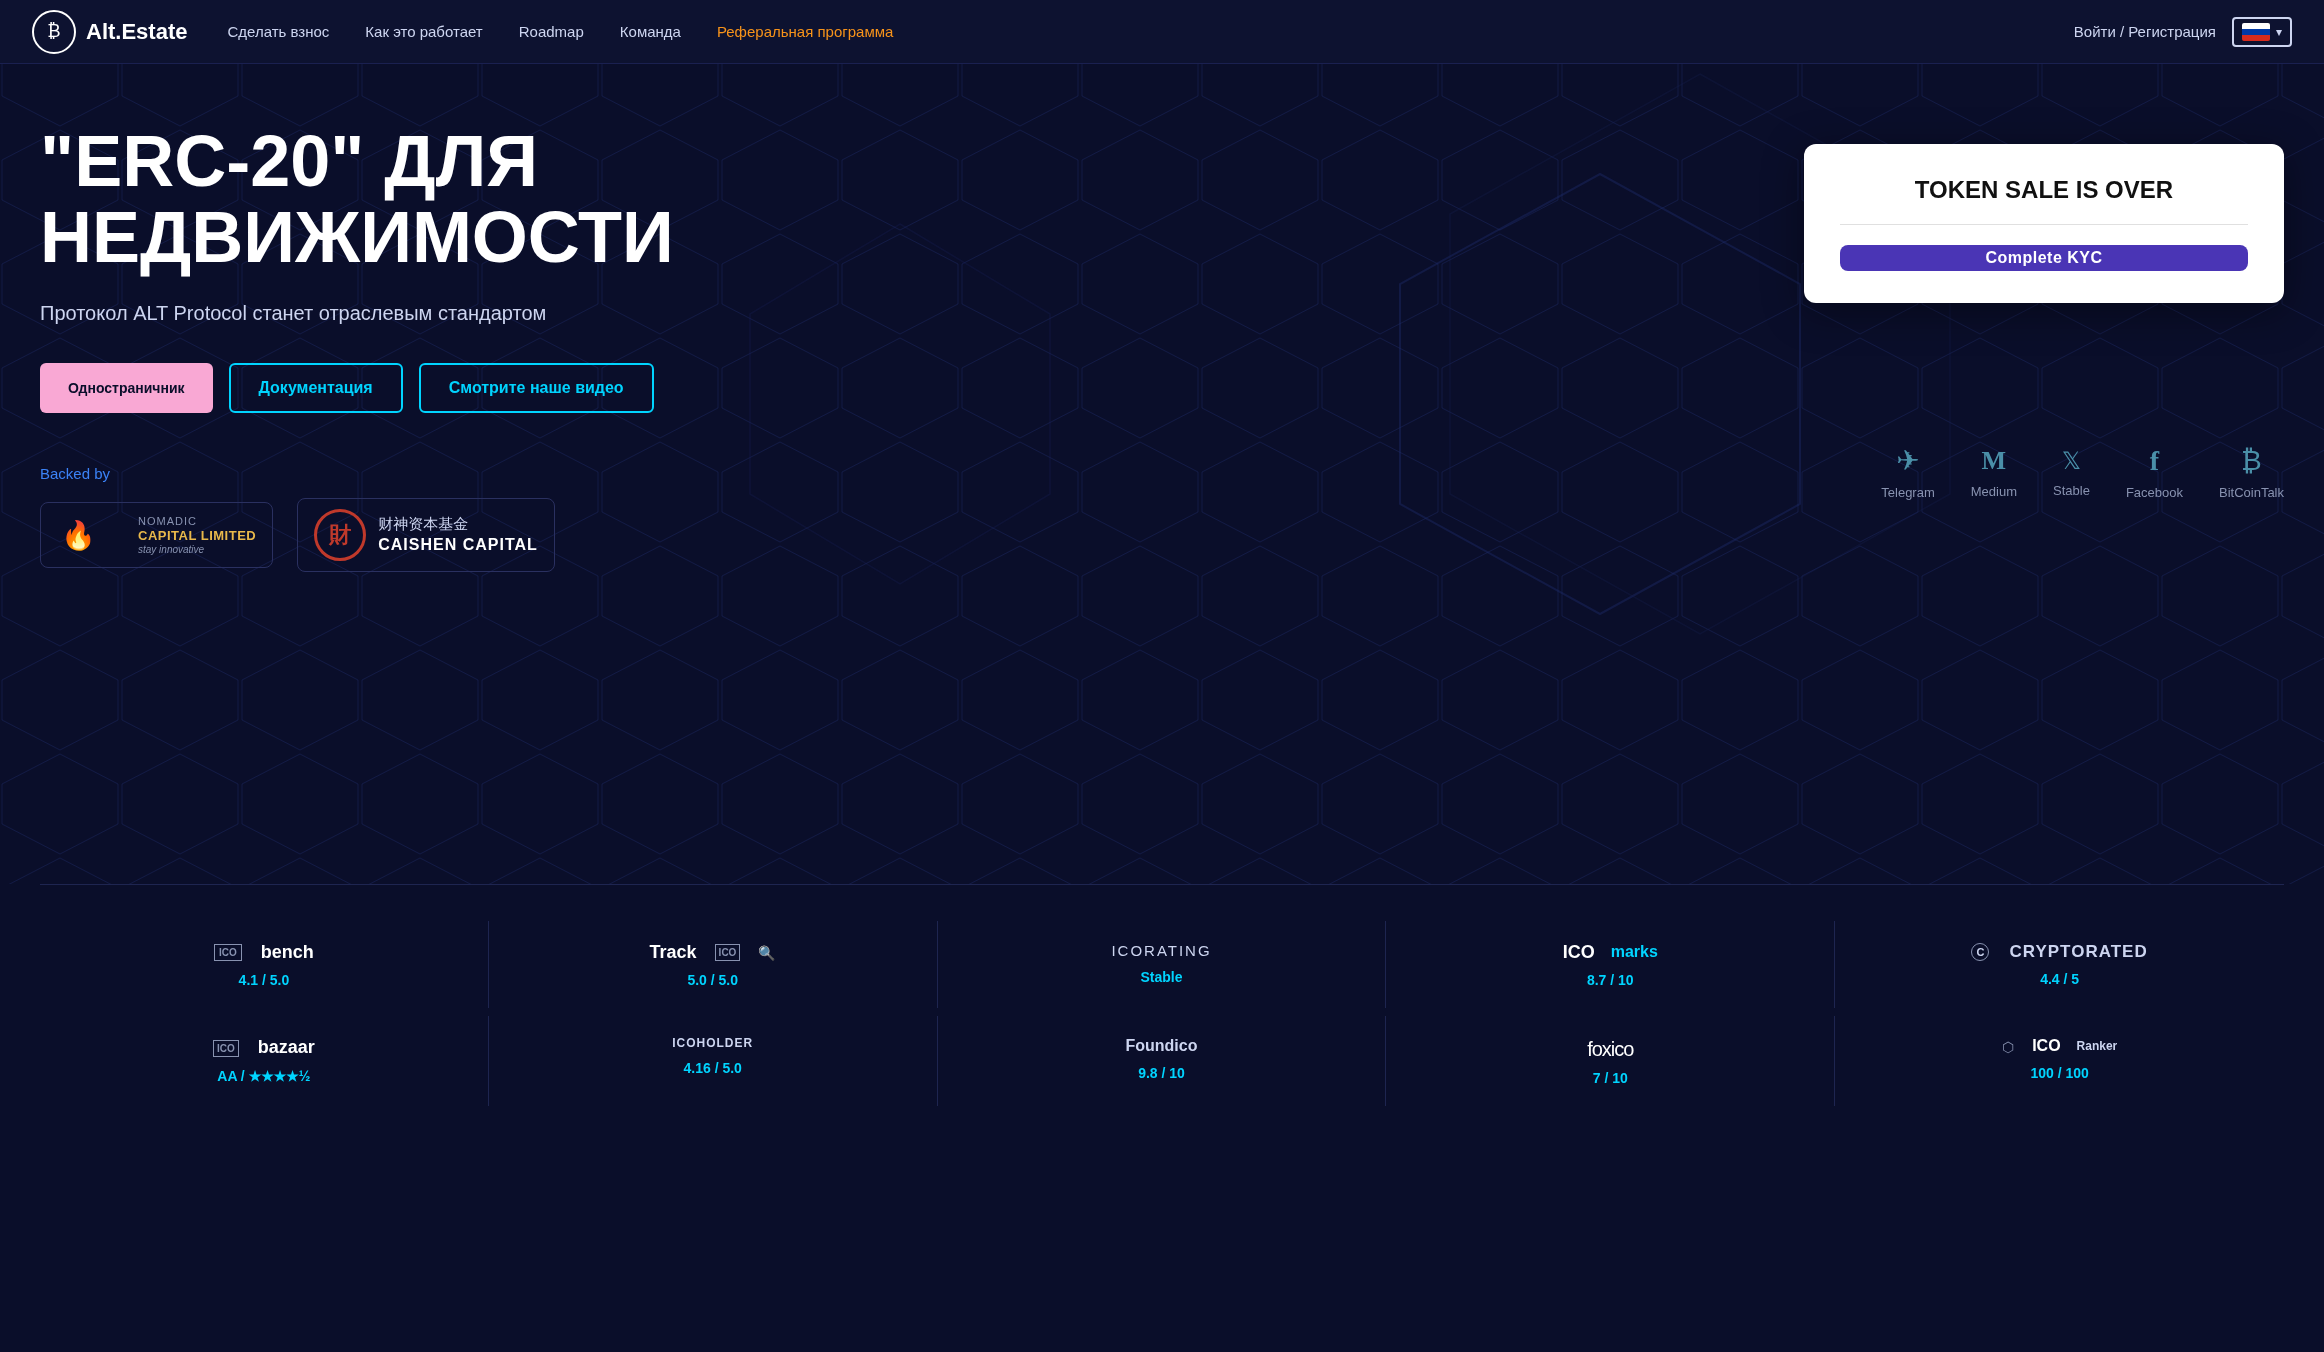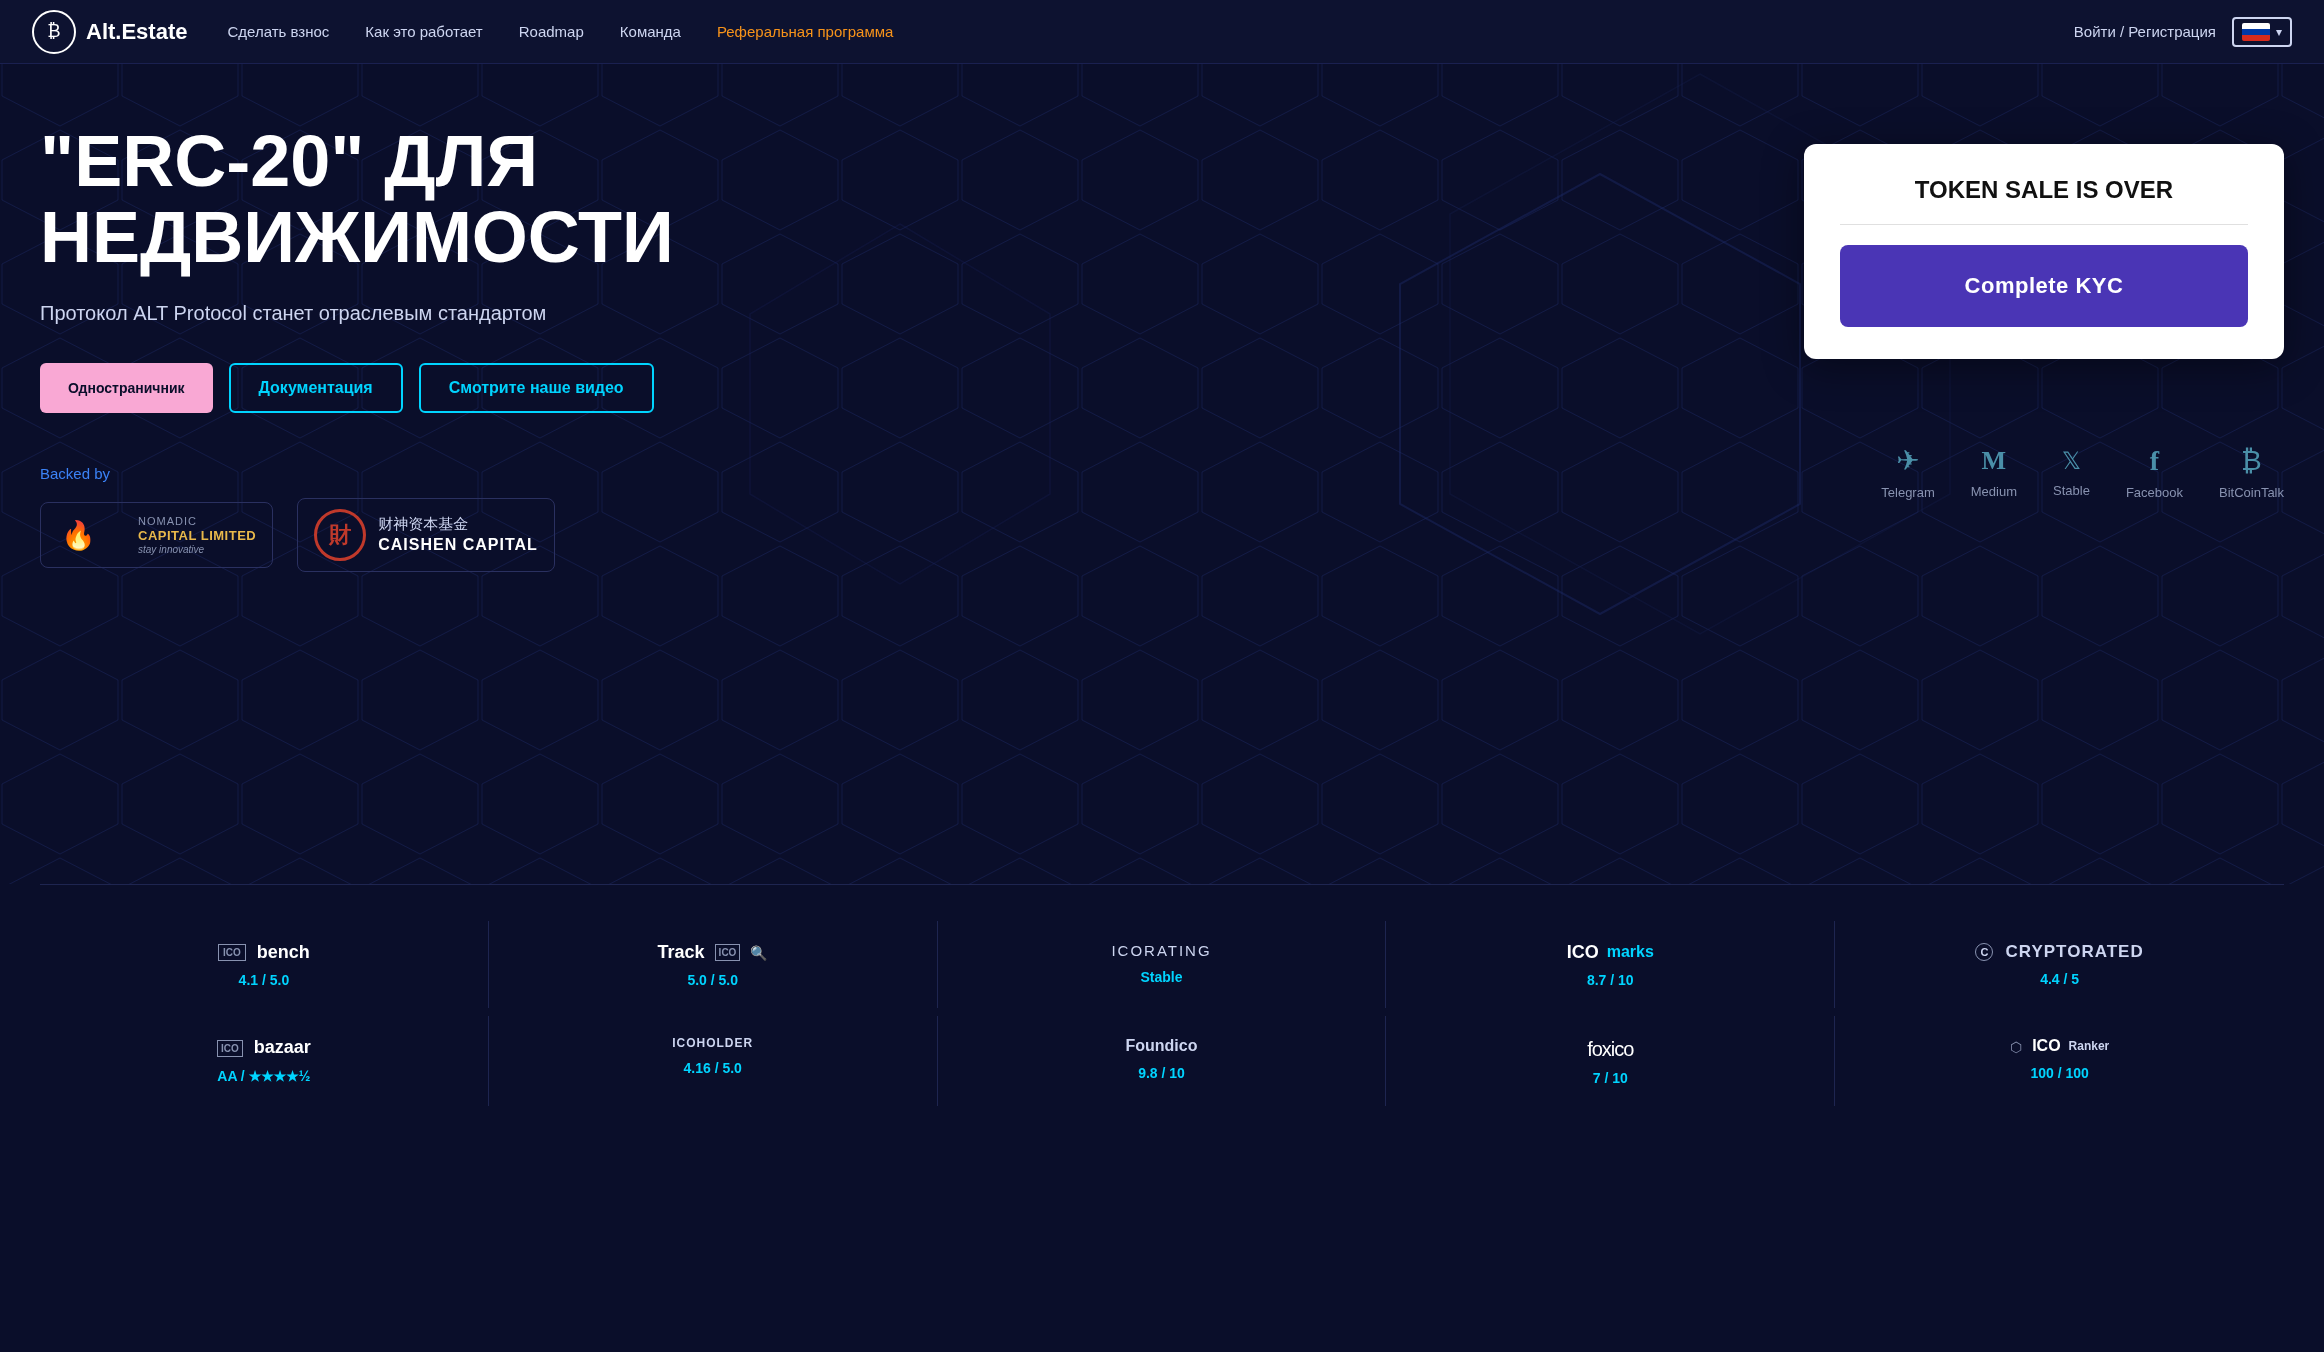--- a/index.html
+++ b/index.html
@@ -263,22 +263,22 @@
       border: none;
       border-top: 1px solid #e0e0e0;
       margin-bottom: 20px;
     }
     .kyc-btn {
       width: 100%;
       background: #4a35b5;
       color: #fff;
       border: none;
       border-radius: 8px;
-      padding: 28px;
-      font-size: 22px;
+      padding: 4px;
+      font-size: 16px;
       font-weight: 700;
       cursor: pointer;
       letter-spacing: 0.5px;
       text-align: center;
     }
 
     
     .social-links {
       position: absolute;
       top: 380px;
@@ -336,21 +336,21 @@
       border-right: none;
     }
     .rating-logo {
       font-size: 15px;
       font-weight: 700;
       color: #cdd5f0;
       text-align: center;
       line-height: 1.3;
       display: flex;
       align-items: center;
-      gap: 8px;
+      gap: 16px;
     }
     .rating-score {
       font-size: 14px;
       color: #00d4ff;
       font-weight: 600;
     }
 
     .stars { color: #00d4ff; }
   </style>
 </head>

